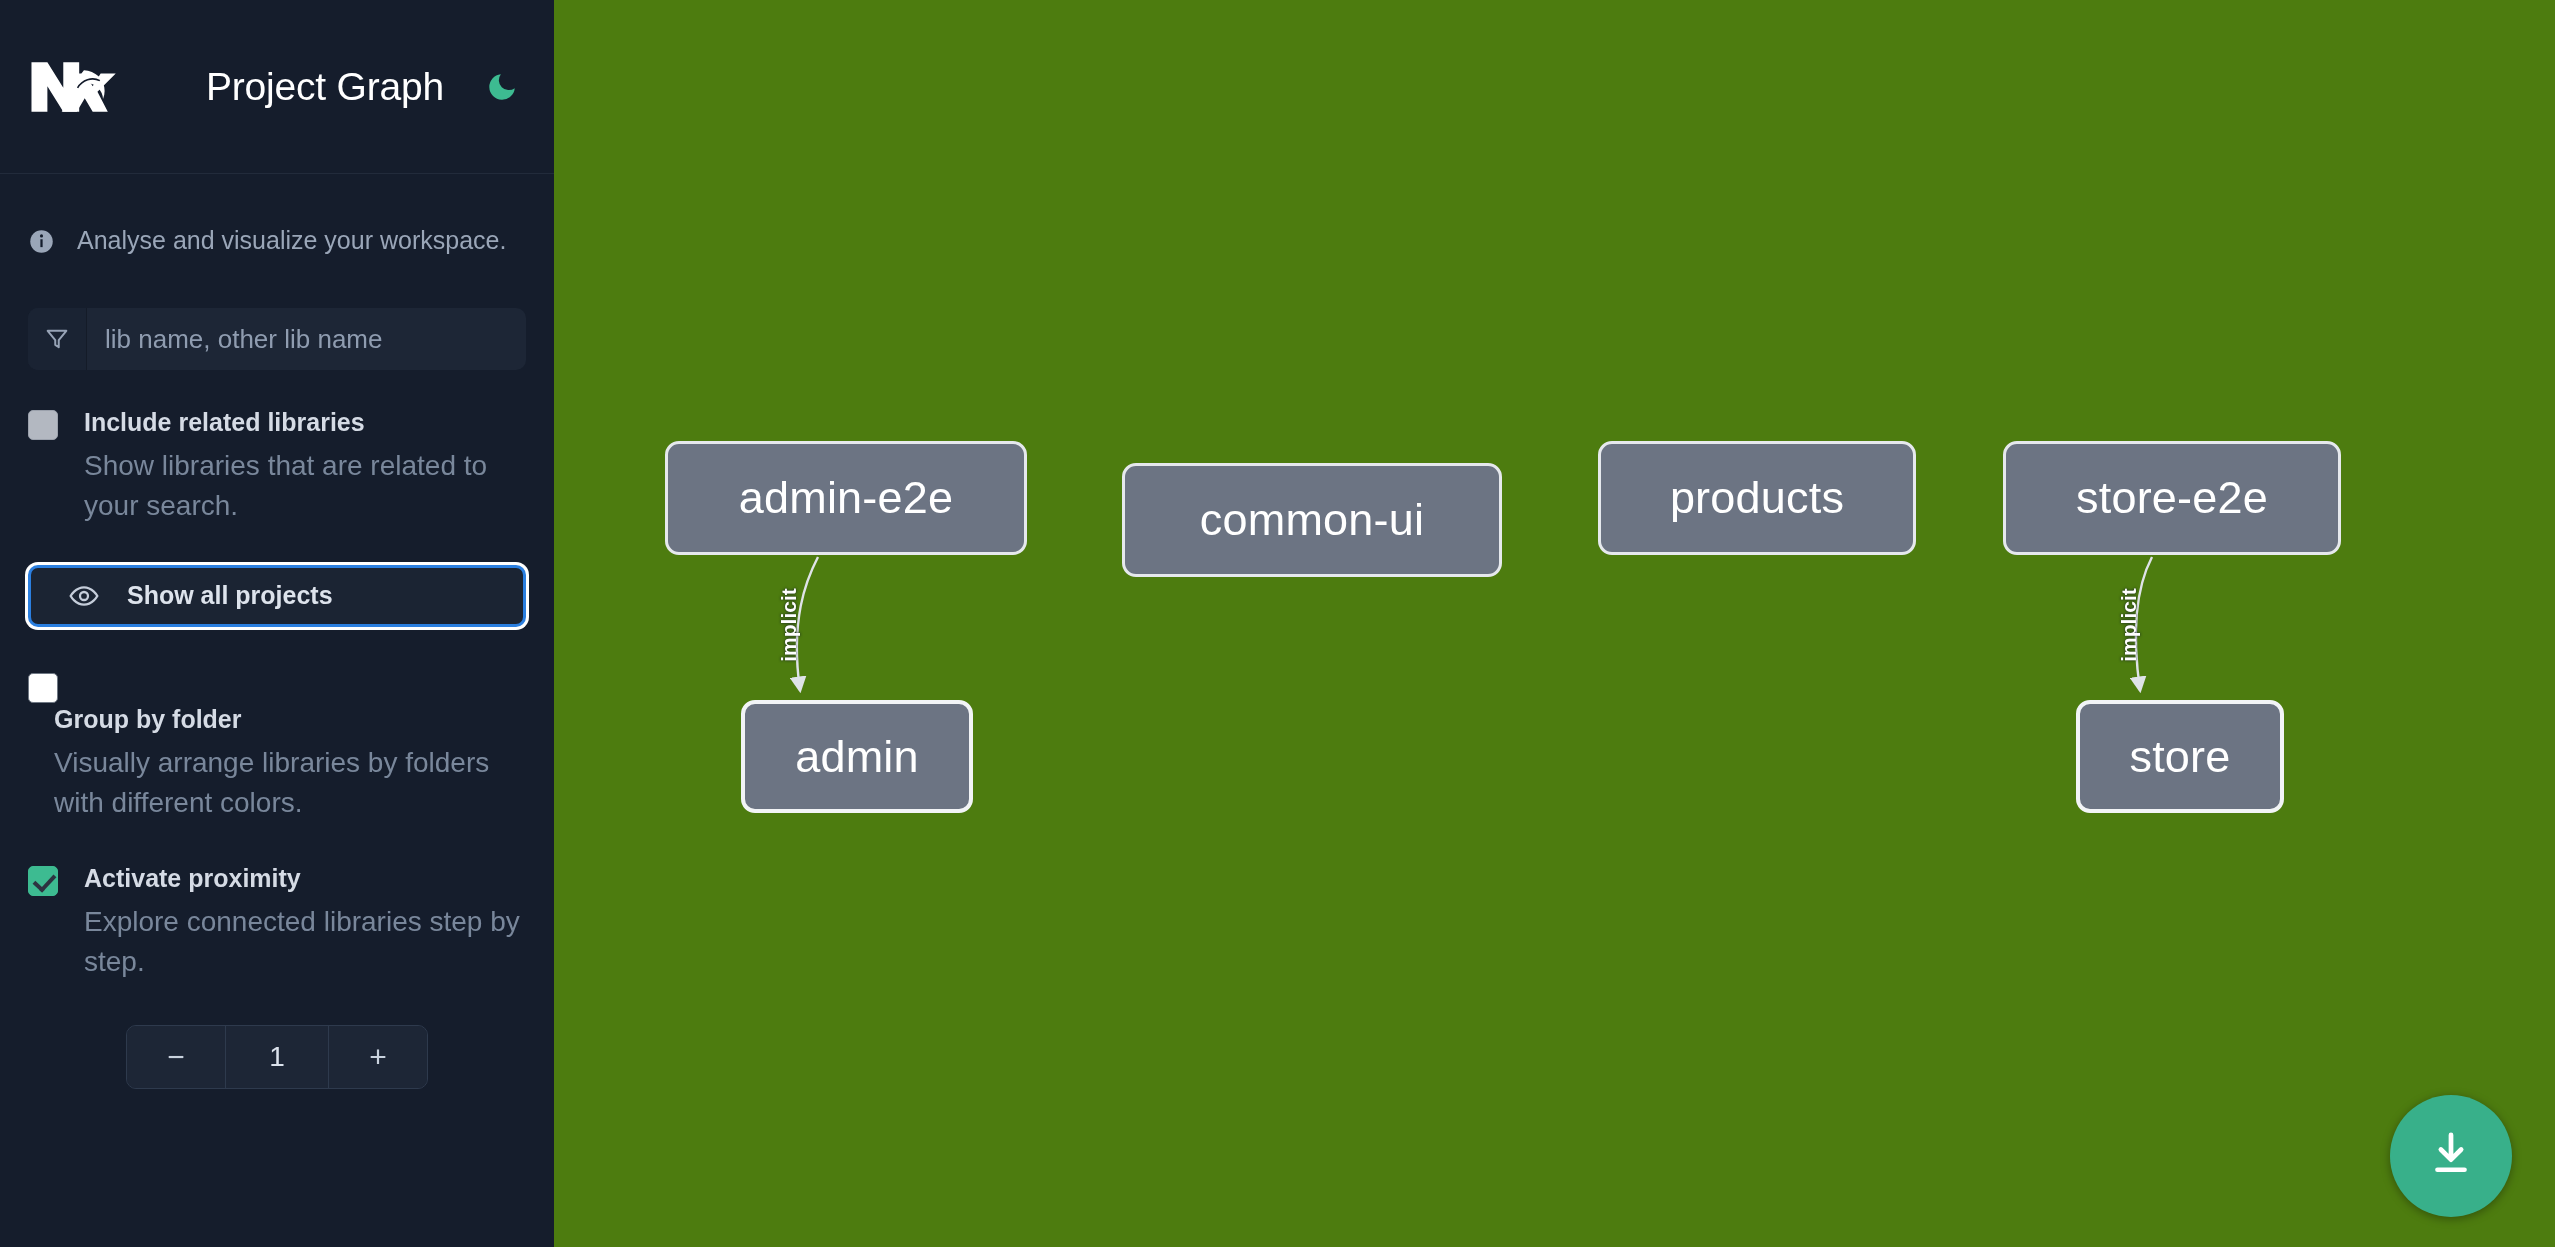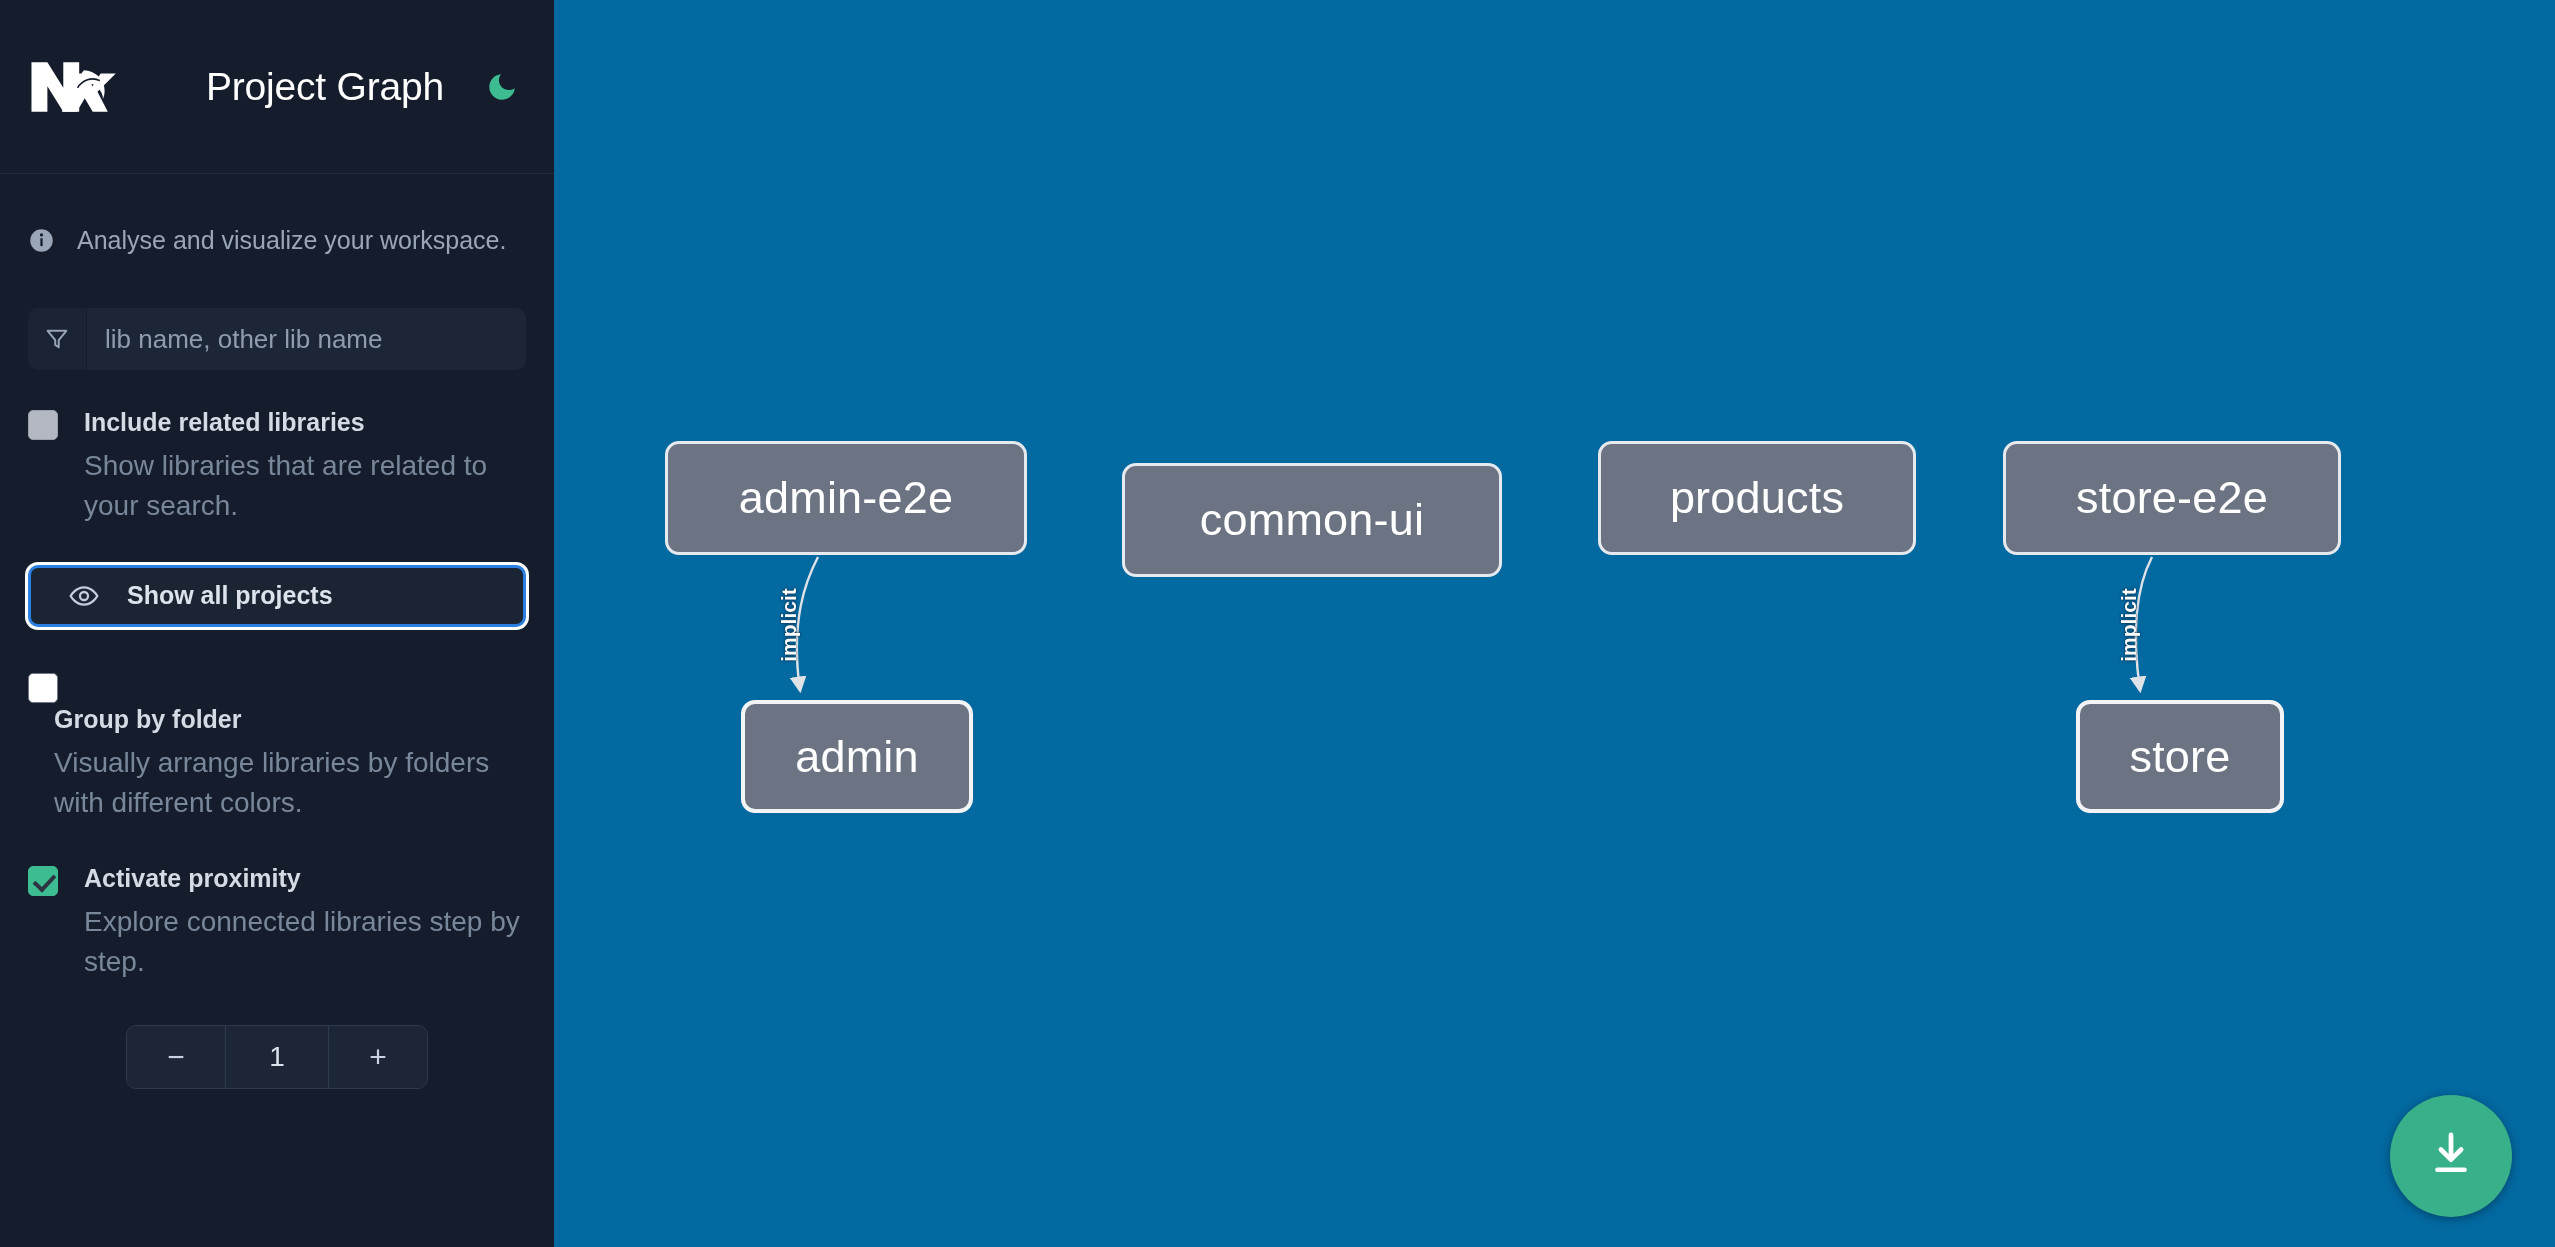--- a/index.html
+++ b/index.html
@@ -39,21 +39,21 @@
     margin-left: 38px;
     width: 40px; height: 40px;
     display: flex; align-items: center; justify-content: center;
     cursor: pointer;
   }
 
   .sb-body { padding: 0 28px; }
 
   .tagline {
     display: flex;
-    align-items: center;
+    align-items: flex-end;
     gap: 22px;
     padding: 52px 0 0 0;
   }
   .info-icon { width: 27px; height: 27px; flex: 0 0 27px; }
   .tagline-text { color: #9aa6b8; font-size: 25px; }
 
   
   .filter-box {
     margin-top: 53px;
     height: 62px;
@@ -150,21 +150,21 @@
     display: flex; align-items: center; justify-content: center;
     color: #dbe2ec; font-size: 28px;
     background: #1d2636;
   }
 
   
   #graph {
     position: relative;
     flex: 1;
     height: 1247px;
-    background: #0369a1;
+    background: #4d7c0f;
     overflow: hidden;
     text-decoration: underline;
   }
   #graph-svg { position: absolute; left: 0; top: 0; width: 100%; height: 100%; }
   .node {
     position: absolute;
     background: #6c7483;
     border: 3px solid #e6e9ed;
     border-radius: 14px;
     display: flex; align-items: center; justify-content: center;

